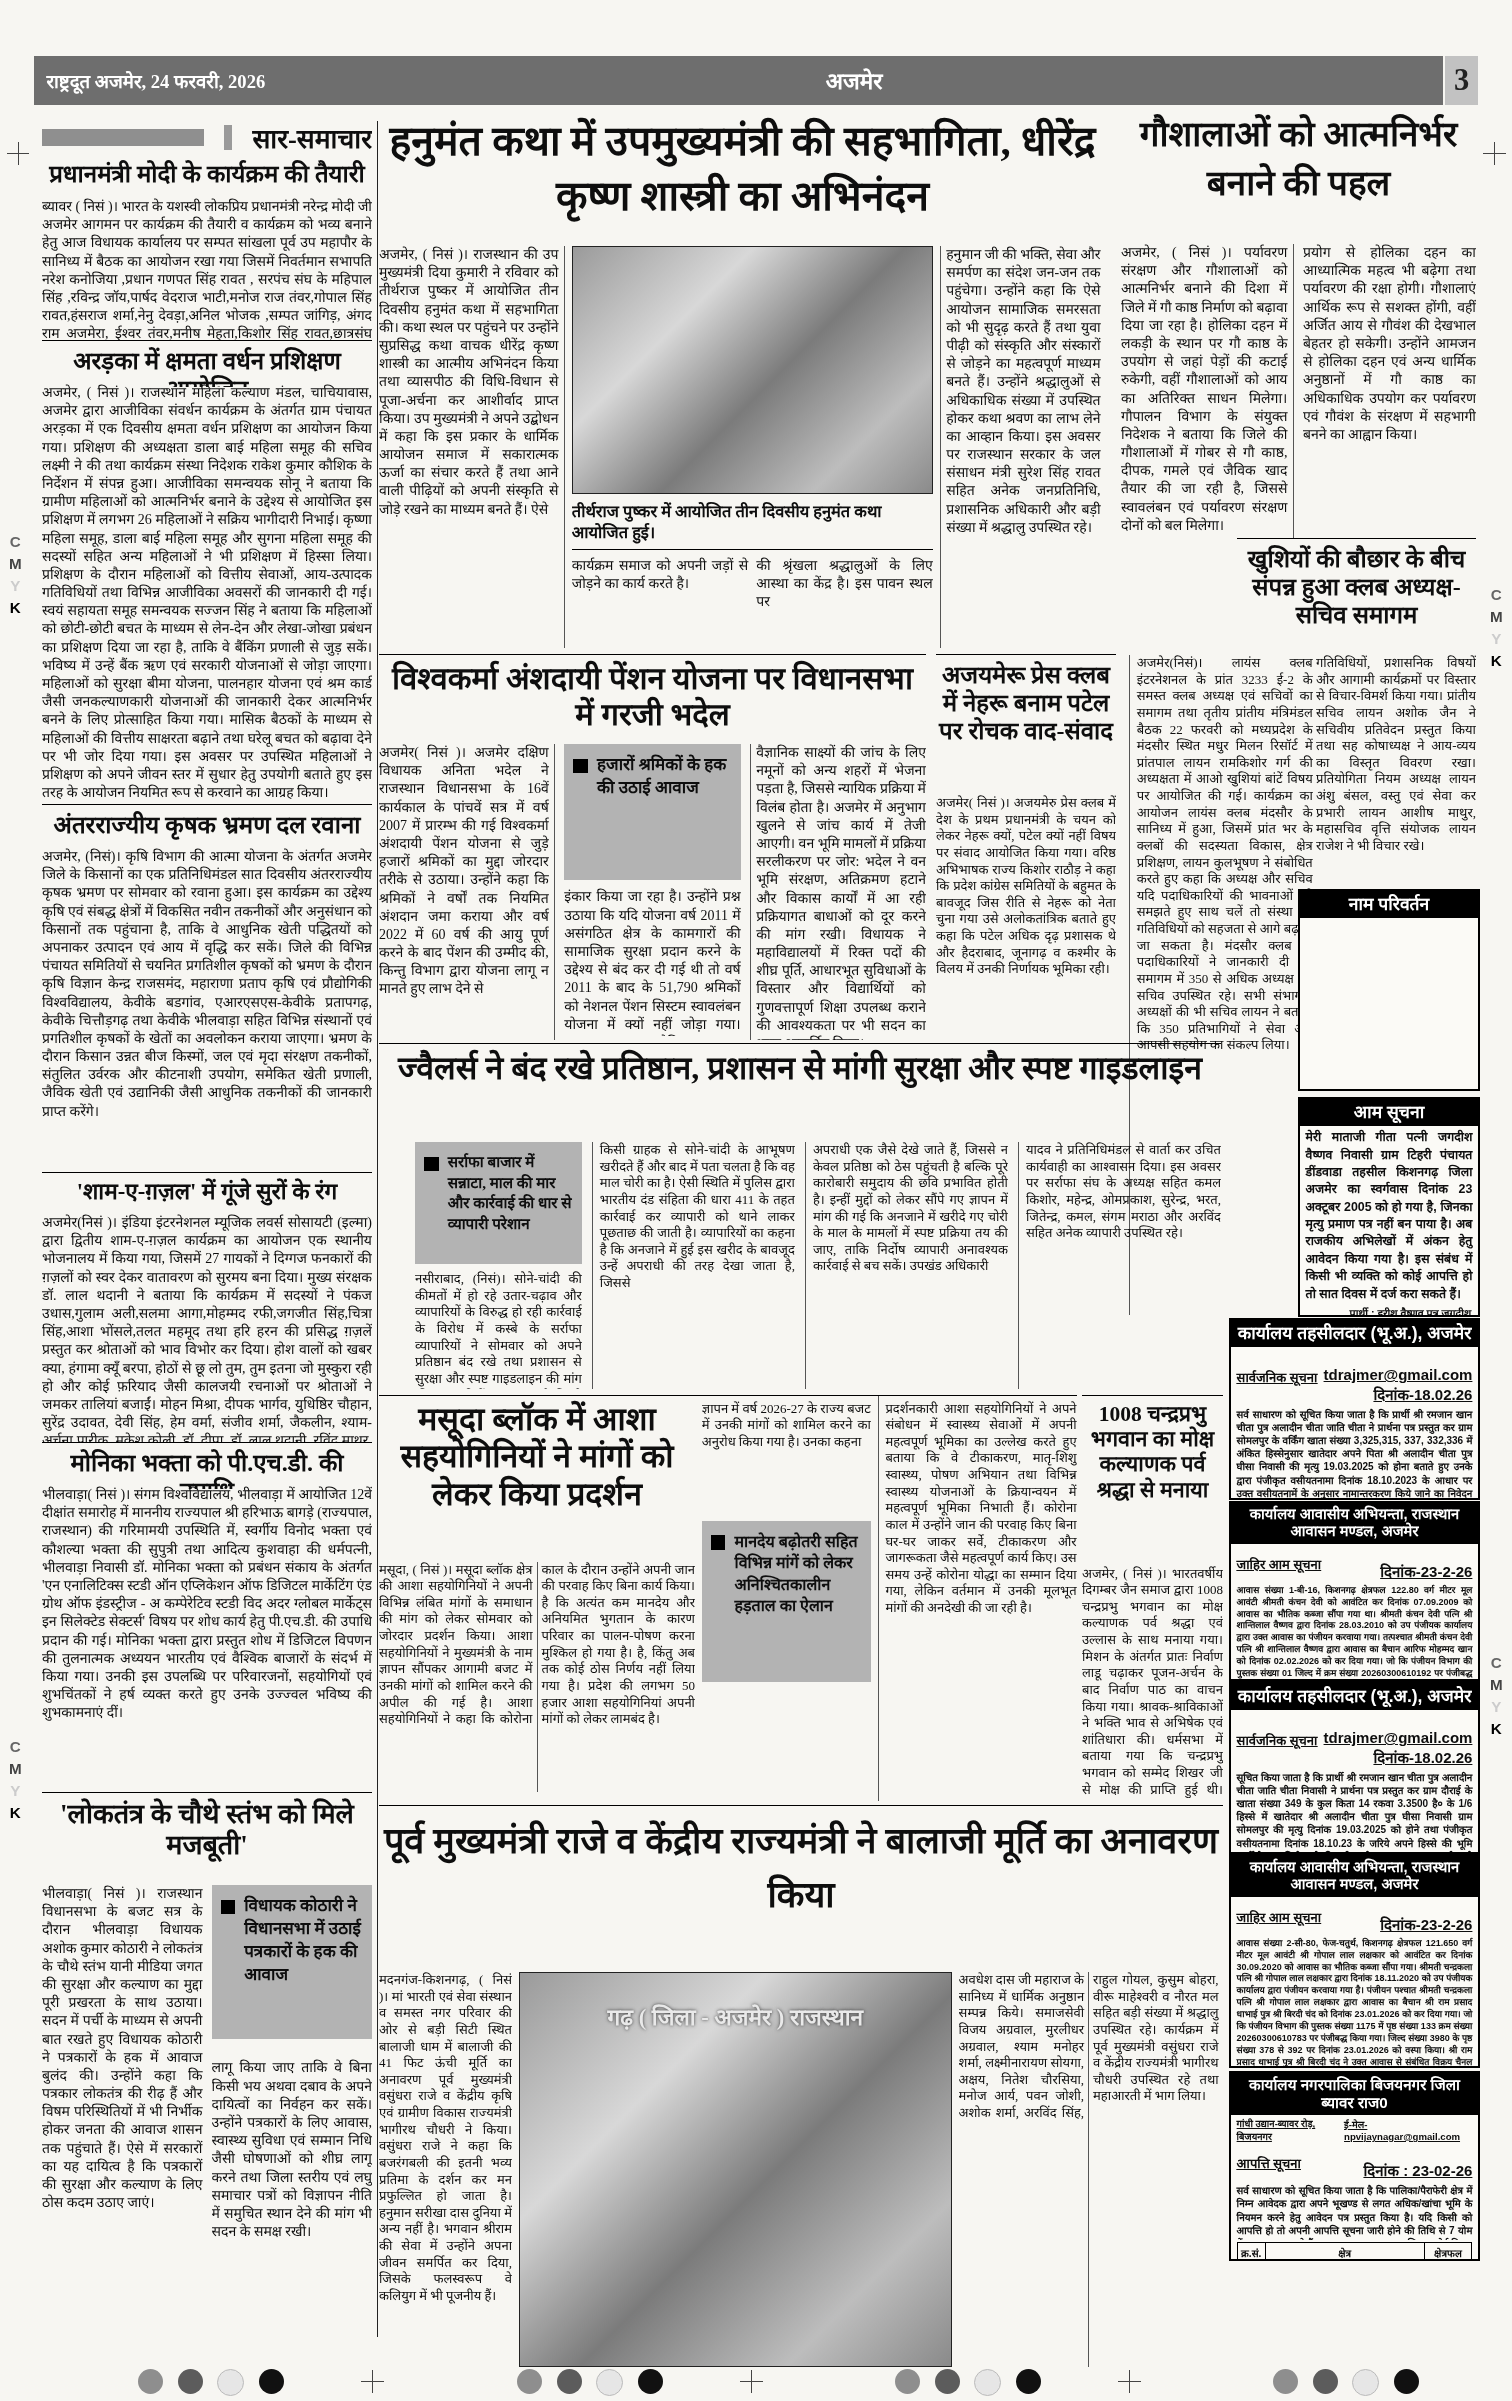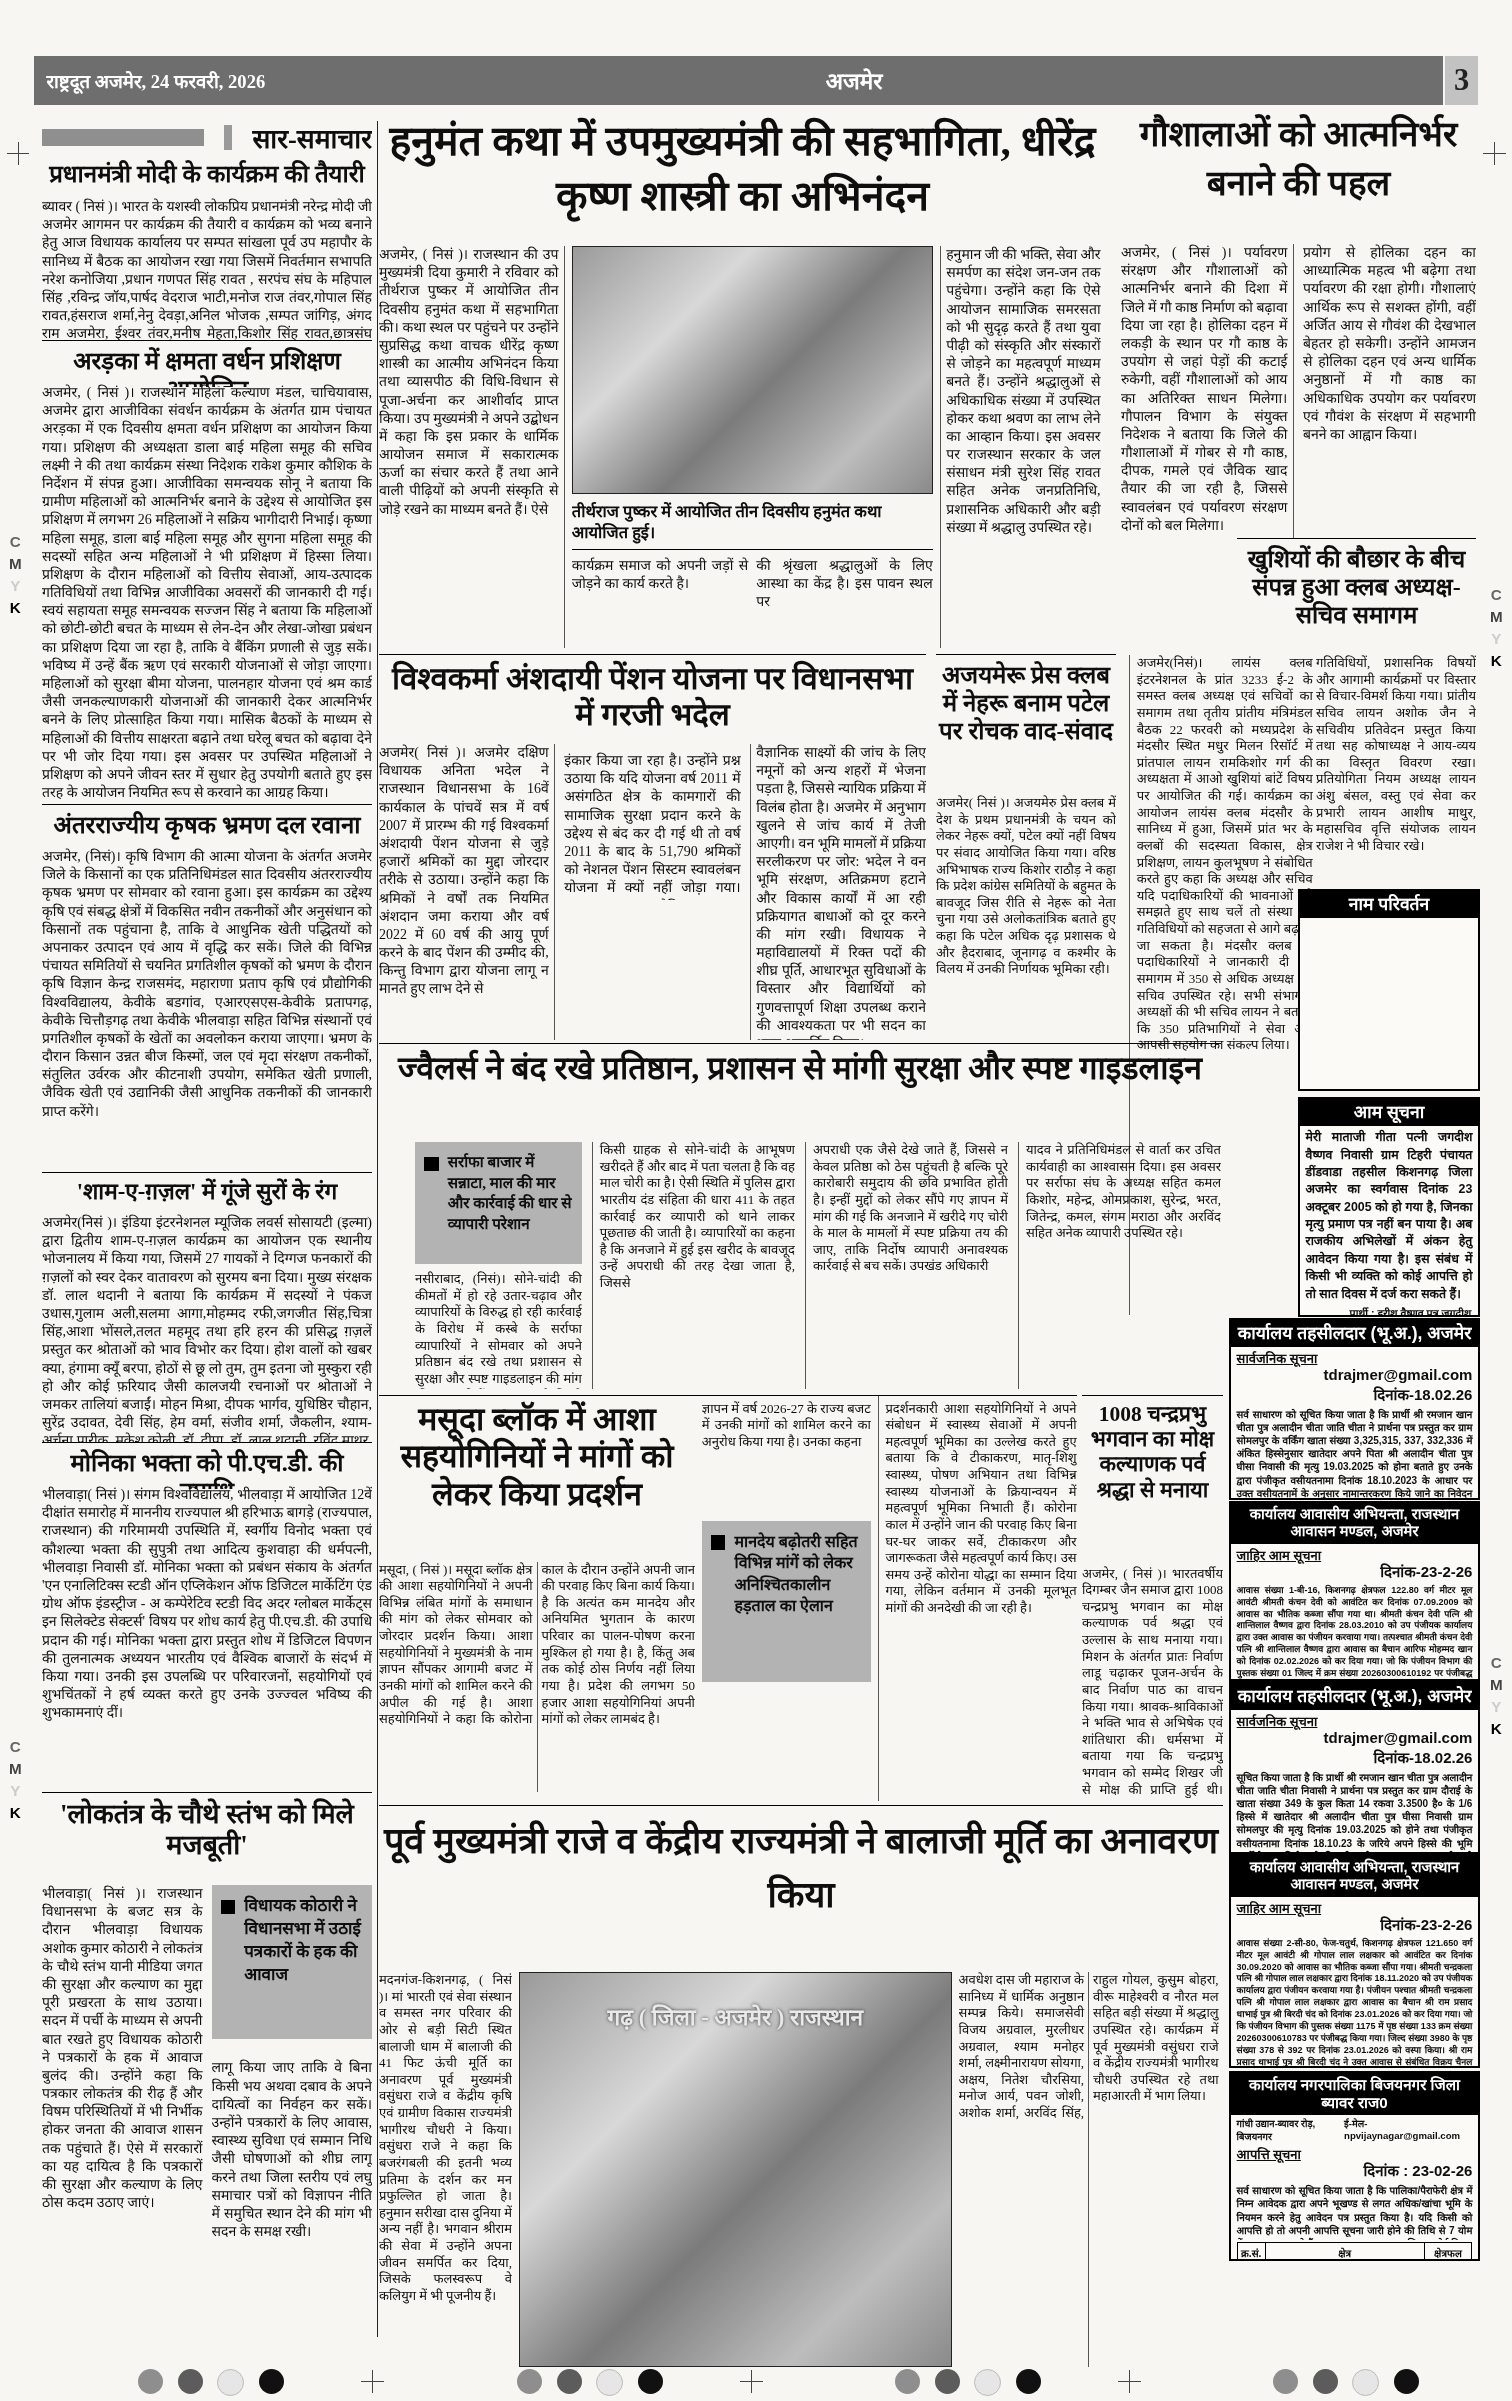--- a/index.html
+++ b/index.html
@@ -31,21 +31,21 @@
   
   .photo{background:linear-gradient(135deg,#9a9a9a 0%,#d8d8d8 30%,#7b7b7b 55%,#bdbdbd 80%,#8a8a8a 100%);
          border:1.1px solid #222;position:relative;}
   .photo .ov{position:absolute;left:6%;top:7%;right:6%;text-align:center;color:#e9e9e9;
          font-weight:bold;font-size:22.6px;text-shadow:0 0 3.4px #333;}
   .caption{font-size:16.4px;font-weight:bold;line-height:1.3;}
   .caption-rule{border-bottom:1.7px solid #000;margin-top:5.6px;}
   
   .notice{border:2.3px solid #000;background:#fbfaf6;font-family:"Liberation Sans",sans-serif;}
   .notice .tb{background:#000;color:#fff;font-weight:bold;text-align:center;font-size:17.5px;padding:3.4px 2.3px;line-height:1.15;}
-  .notice .meta{display:flex;justify-content:space-between;align-items:flex-start;padding:2.3px 5.6px 0 5.6px;}
+  .notice .meta{display:flex;justify-content:space-between;align-items:center;padding:2.3px 5.6px 0 5.6px;text-decoration:underline;}
   .notice .sub{font-weight:bold;font-size:13px;text-decoration:underline;}
   .notice .mr{text-align:right;font-size:15px;font-weight:bold;line-height:1.3;margin-top:16px;}
   .notice .nb{padding:3.4px 5.6px;font-size:10px;line-height:1.32;text-align:justify;font-weight:600;}
   .notice .sign{text-align:right;font-weight:bold;font-size:10.7px;padding:0 6.8px 4.5px 0;}
   .ntable{width:calc(100% - 11.3px);margin:2.3px 5.6px;border-collapse:collapse;font-size:10.2px;font-weight:bold;}
   .ntable th,.ntable td{border:1.1px solid #000;padding:3.4px;text-align:center;vertical-align:top;}
   .ntable td.area{text-align:left;}
   
   .cross{position:absolute;width:22.6px;height:22.6px;}
   .cross:before{content:"";position:absolute;left:50%;top:0;bottom:0;width:1.1px;background:#444;}
@@ -177,20 +177,24 @@
   </div>
 
   <div class="abs hl rule-top" style="left:1237px;top:538px;width:239px;height:112px;font-size:24px;">खुशियों की बौछार के बीच संपन्न हुआ क्लब अध्यक्ष-सचिव समागम</div>
   <div class="abs bt2" style="left:1129px;top:655px;width:176px;height:660px;border-left:0.6px solid #555;padding-left:6.8px;">अजमेर(निसं)। लायंस क्लब इंटरनेशनल के प्रांत 3233 ई-2 के समस्त क्लब अध्यक्ष एवं सचिवों का समागम तथा तृतीय प्रांतीय मंत्रिमंडल बैठक 22 फरवरी को मध्यप्रदेश के मंदसौर स्थित मधुर मिलन रिसॉर्ट में प्रांतपाल लायन रामकिशोर गर्ग की अध्यक्षता में आओ खुशियां बांटें विषय पर आयोजित की गई। कार्यक्रम का आयोजन लायंस क्लब मंदसौर के सानिध्य में हुआ, जिसमें प्रांत भर के क्लबों की सदस्यता विकास, क्षेत्र प्रशिक्षण, लायन कुलभूषण ने संबोधित करते हुए कहा कि अध्यक्ष और सचिव यदि पदाधिकारियों की भावनाओं को समझते हुए साथ चलें तो संस्था की गतिविधियों को सहजता से आगे बढ़ाया जा सकता है। मंदसौर क्लब के पदाधिकारियों ने जानकारी दी कि समागम में 350 से अधिक अध्यक्ष एवं सचिव उपस्थित रहे। सभी संभागीय अध्यक्षों की भी सचिव लायन ने बताया कि 350 प्रतिभागियों ने सेवा और आपसी सहयोग का संकल्प लिया।</div>
   <div class="abs bt2" style="left:1316px;top:655px;width:160px;height:225px;">गतिविधियों, प्रशासनिक विषयों और आगामी कार्यक्रमों पर विस्तार से विचार-विमर्श किया गया। प्रांतीय सचिव लायन अशोक जैन ने सचिवीय प्रतिवेदन प्रस्तुत किया तथा सह कोषाध्यक्ष ने आय-व्यय का विस्तृत विवरण रखा। प्रतियोगिता नियम अध्यक्ष लायन अंशु बंसल, वस्तु एवं सेवा कर प्रभारी लायन आशीष माथुर, महासचिव वृत्ति संयोजक लायन राजेश ने भी विचार रखे।</div>
 
   <div class="abs hl rule-top" style="left:379px;top:654px;width:547px;height:85px;font-size:31px;">विश्वकर्मा अंशदायी पेंशन योजना पर विधानसभा में गरजी भदेल</div>
   <div class="abs" style="left:379px;top:744px;width:547px;height:296px;display:grid;grid-template-columns:1fr 1fr 1fr;gap:9px;">
     <div class="bt" style="border-right:0.6px solid #555;padding-right:5.6px;overflow:hidden;">अजमेर( निसं )। अजमेर दक्षिण विधायक अनिता भदेल ने राजस्थान विधानसभा के 16वें कार्यकाल के पांचवें सत्र में वर्ष 2007 में प्रारम्भ की गई विश्वकर्मा अंशदायी पेंशन योजना से जुड़े हजारों श्रमिकों का मुद्दा जोरदार तरीके से उठाया। उन्होंने कहा कि श्रमिकों ने वर्षों तक नियमित अंशदान जमा कराया और वर्ष 2022 में 60 वर्ष की आयु पूर्ण करने के बाद पेंशन की उम्मीद की, किन्तु विभाग द्वारा योजना लागू न मानते हुए लाभ देने से</div>
     <div style="overflow:hidden;">
+      <div class="callout" style="height:116px;">
+        <div class="sq"></div>
+        <div class="ct">हजारों श्रमिकों के हक की उठाई आवाज</div>
+      </div>
       <div class="bt" style="margin-top:8px;height:148px;overflow:hidden;">इंकार किया जा रहा है। उन्होंने प्रश्न उठाया कि यदि योजना वर्ष 2011 में असंगठित क्षेत्र के कामगारों की सामाजिक सुरक्षा प्रदान करने के उद्देश्य से बंद कर दी गई थी तो वर्ष 2011 के बाद के 51,790 श्रमिकों को नेशनल पेंशन सिस्टम स्वावलंबन योजना में क्यों नहीं जोड़ा गया। एफएसएल का भौतिक अनुभाग अजमेर में खोलने की मांग: विधायक भदेल ने विधानसभा में अजमेर में फॉरेंसिक साइंस लेबोरेटरी के भौतिक अनुभाग की स्थापना की मांग भी उठाई। उन्होंने कहा कि वर्तमान में</div>
     </div>
     <div class="bt" style="border-left:0.6px solid #555;padding-left:5.6px;overflow:hidden;">वैज्ञानिक साक्ष्यों की जांच के लिए नमूनों को अन्य शहरों में भेजना पड़ता है, जिससे न्यायिक प्रक्रिया में विलंब होता है। अजमेर में अनुभाग खुलने से जांच कार्य में तेजी आएगी। वन भूमि मामलों में प्रक्रिया सरलीकरण पर जोर: भदेल ने वन भूमि संरक्षण, अतिक्रमण हटाने और विकास कार्यों में आ रही प्रक्रियागत बाधाओं को दूर करने की मांग रखी। विधायक ने महाविद्यालयों में रिक्त पदों की शीघ्र पूर्ति, आधारभूत सुविधाओं के विस्तार और विद्यार्थियों को गुणवत्तापूर्ण शिक्षा उपलब्ध कराने की आवश्यकता पर भी सदन का ध्यान आकर्षित किया।</div>
   </div>
 
   <div class="abs hl rule-top" style="left:936px;top:654px;width:180px;height:136px;font-size:24px;">अजयमेरू प्रेस क्लब में नेहरू बनाम पटेल पर रोचक वाद-संवाद</div>
   <div class="abs bt2" style="left:936px;top:795px;width:180px;height:243px;">अजमेर( निसं )। अजयमेरु प्रेस क्लब में देश के प्रथम प्रधानमंत्री के चयन को लेकर नेहरू क्यों, पटेल क्यों नहीं विषय पर संवाद आयोजित किया गया। वरिष्ठ अभिभाषक राज्य किशोर राठौड़ ने कहा कि प्रदेश कांग्रेस समितियों के बहुमत के बावजूद जिस रीति से नेहरू को नेता चुना गया उसे अलोकतांत्रिक बताते हुए कहा कि पटेल अधिक दृढ़ प्रशासक थे और हैदराबाद, जूनागढ़ व कश्मीर के विलय में उनकी निर्णायक भूमिका रही।</div>
 
   <div class="abs hl rule-top" style="left:379px;top:1043px;width:842px;height:91px;font-size:32px;">ज्वैलर्स ने बंद रखे प्रतिष्ठान, प्रशासन से मांगी सुरक्षा और स्पष्ट गाइडलाइन</div>
   <div class="abs" style="left:379px;top:1142px;width:842px;height:247px;display:grid;grid-template-columns:1fr 1fr 1fr 1fr;gap:10.2px;">

